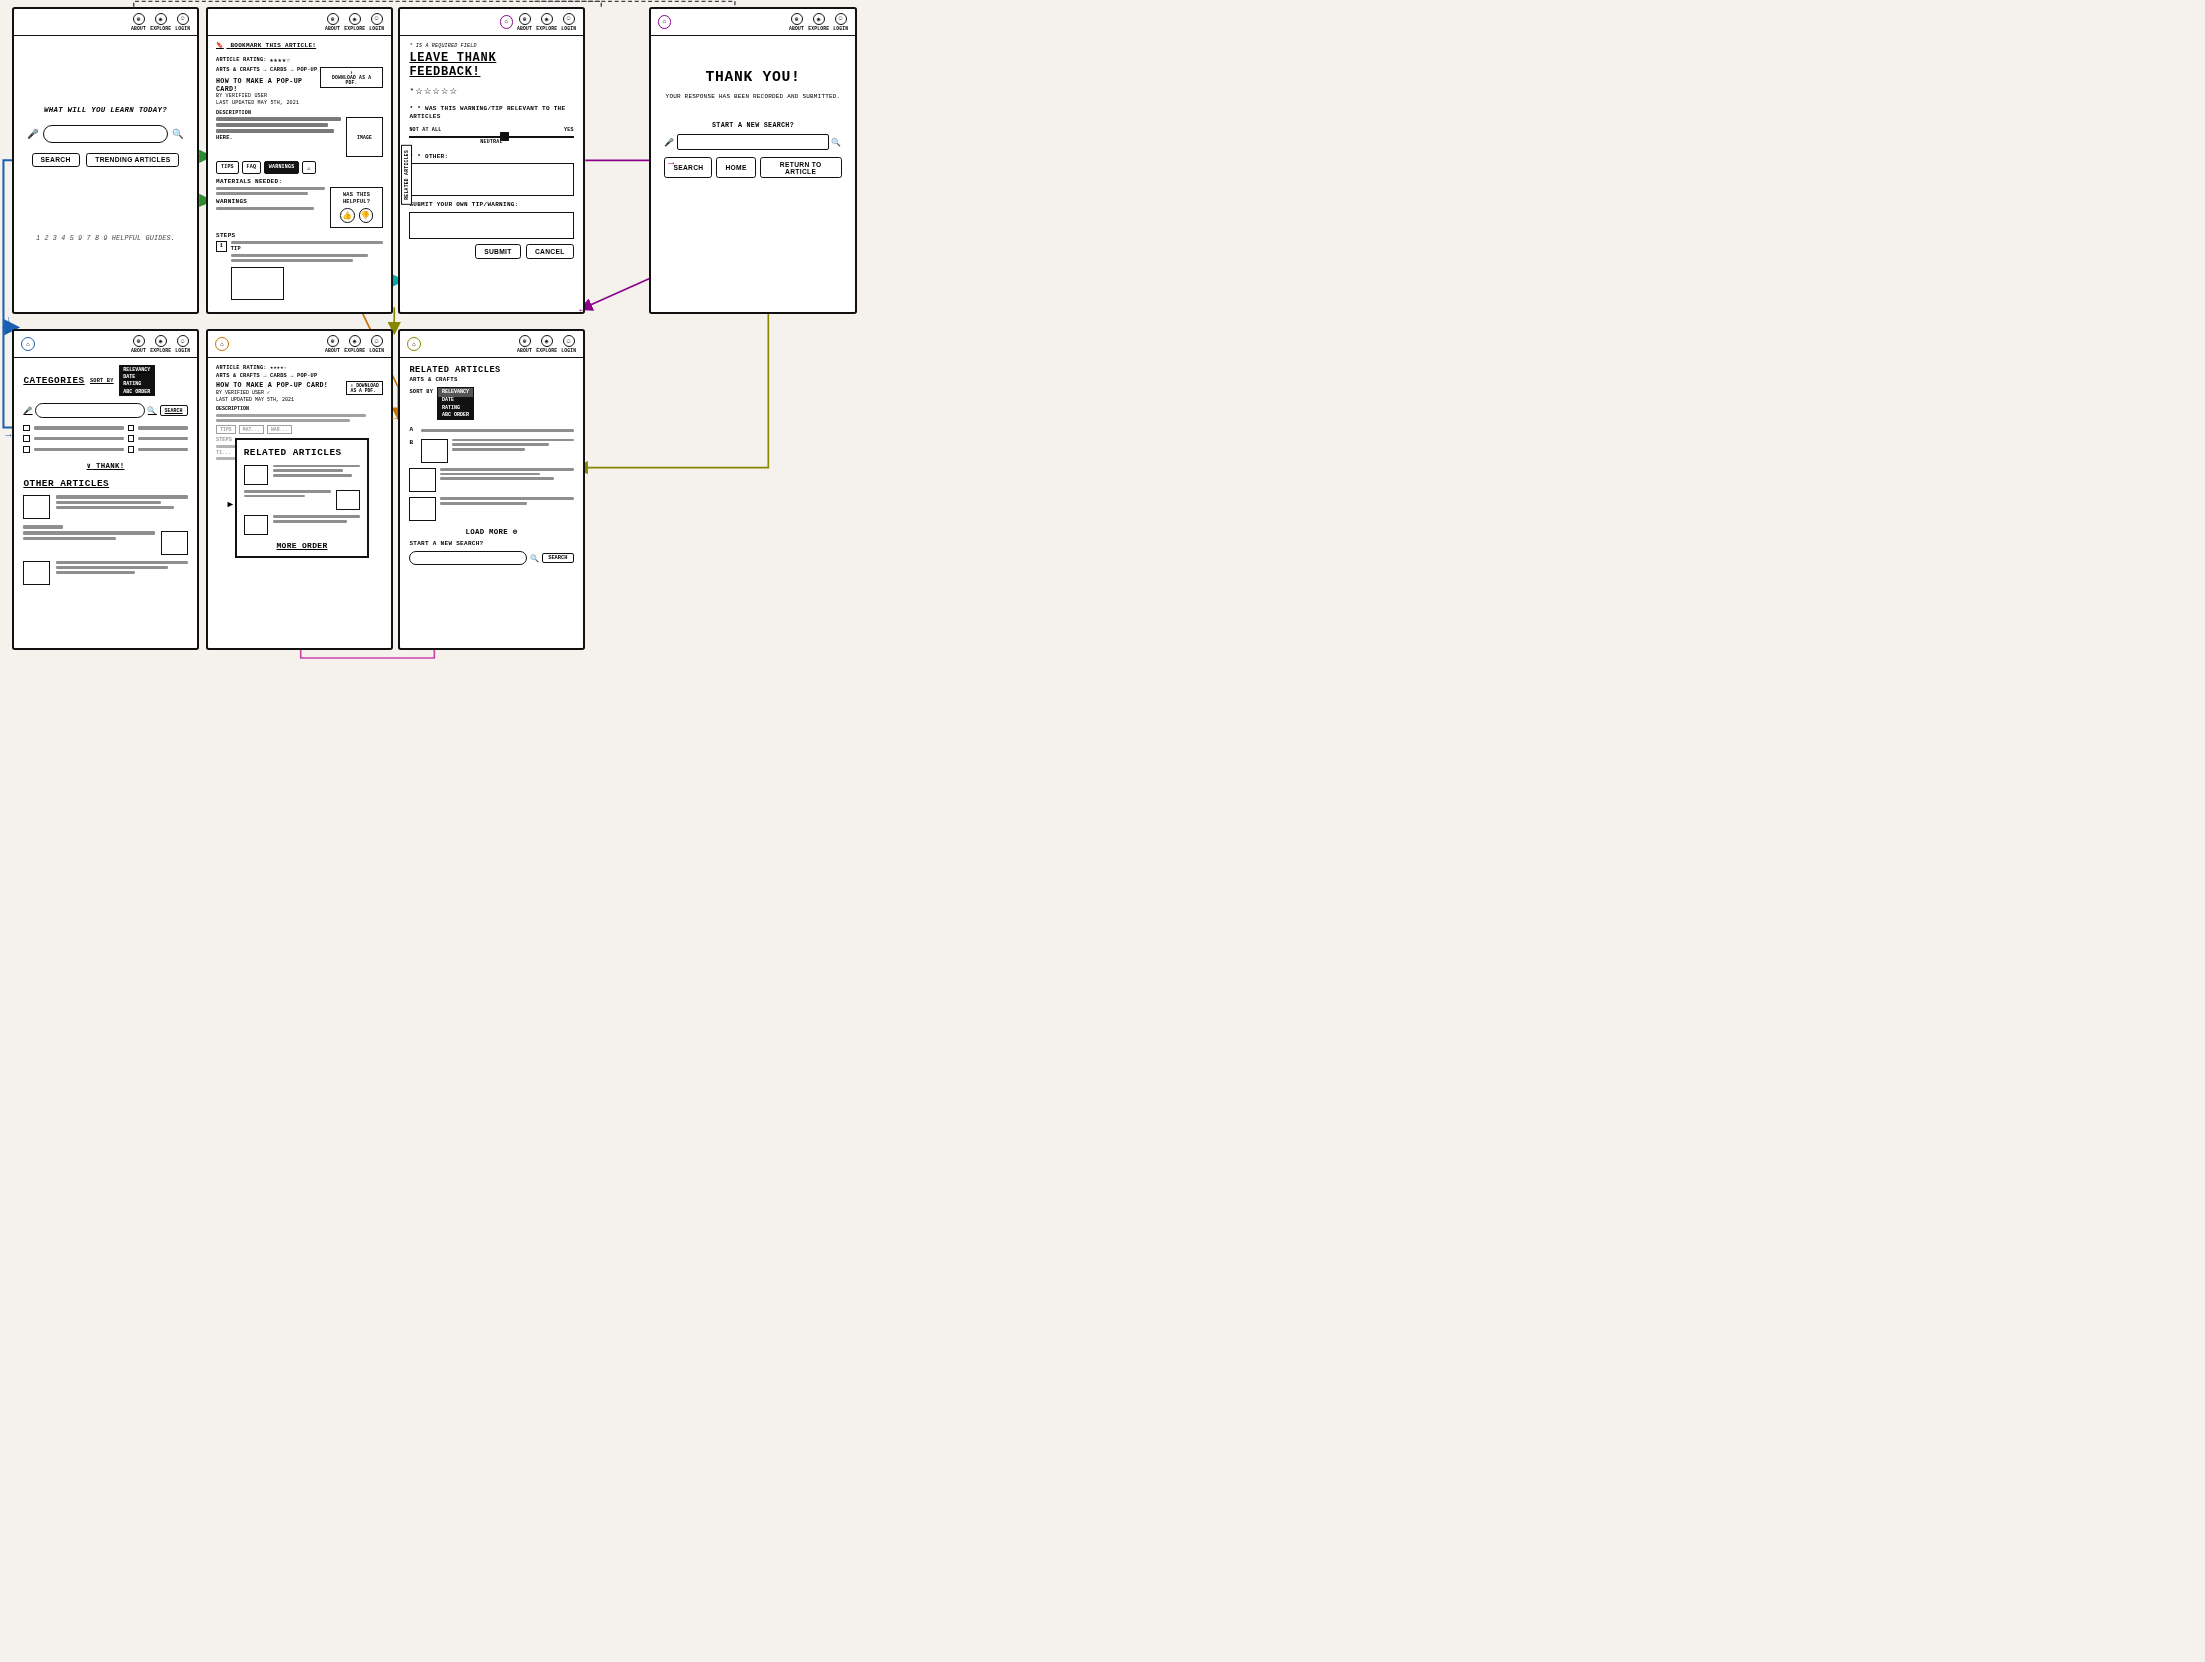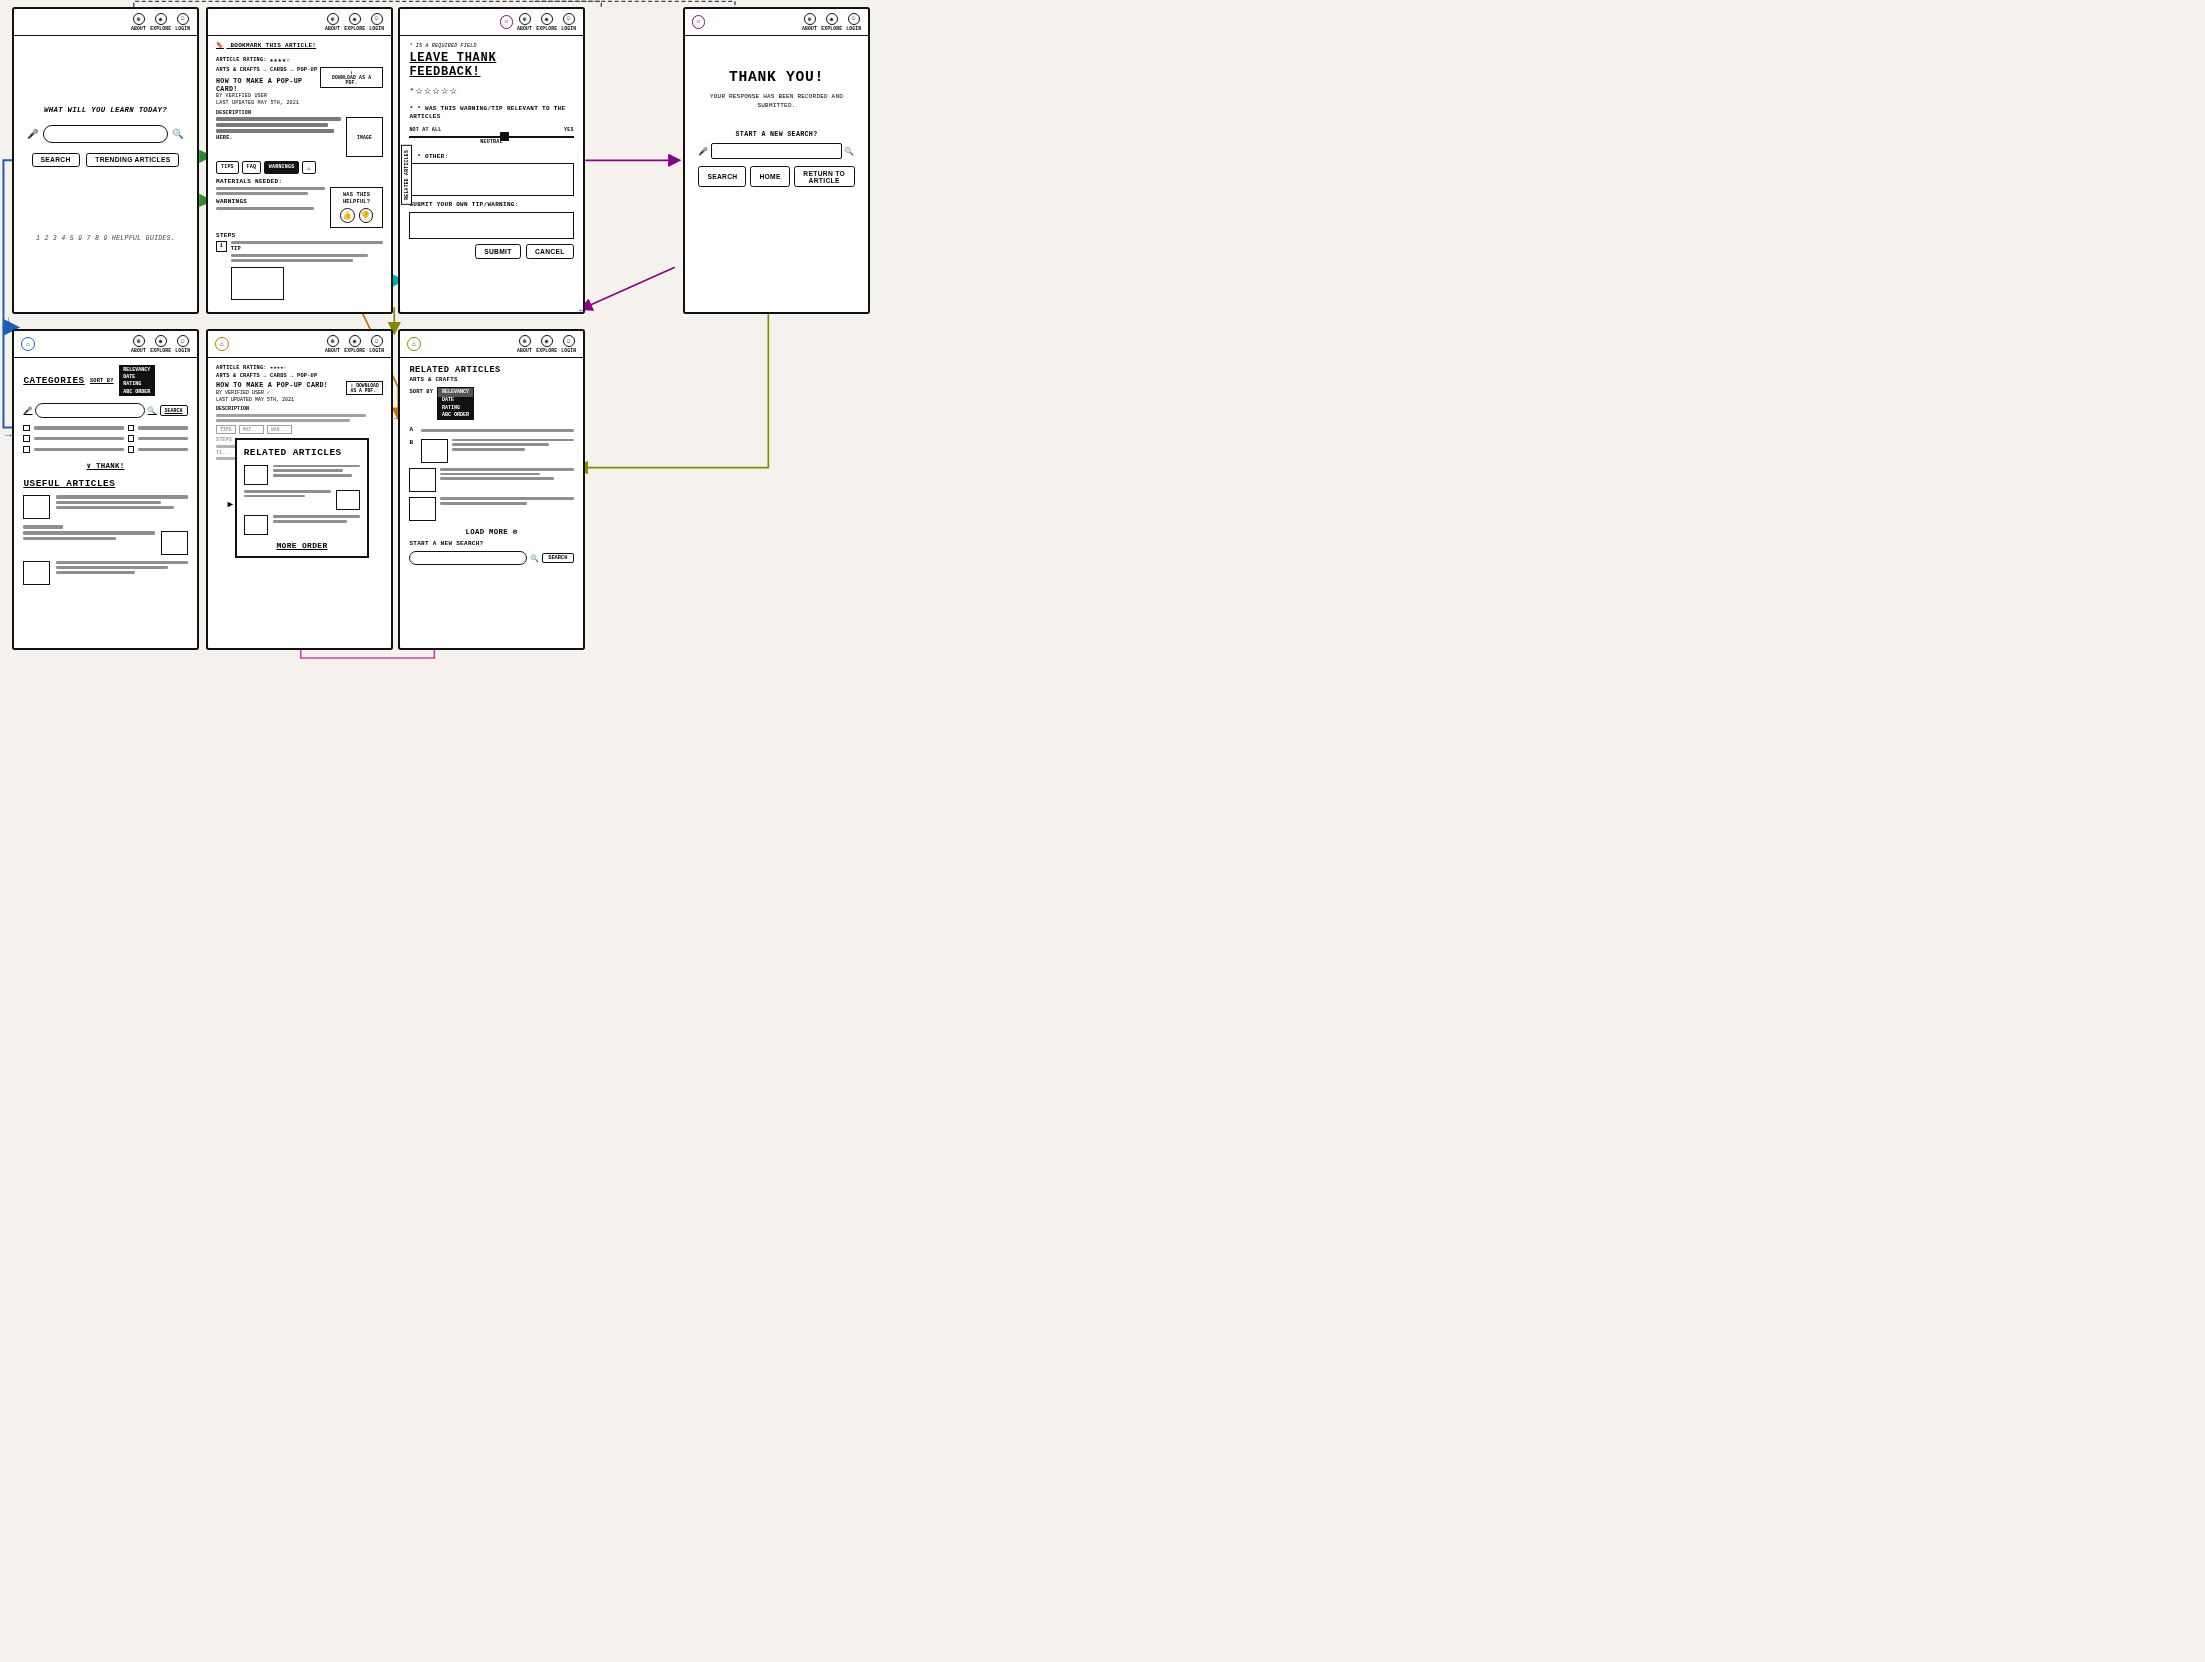--- a/index.html
+++ b/index.html
@@ -436,23 +436,23 @@
     }
 
     .action-buttons {
       display: flex;
       justify-content: flex-end;
       gap: 5.3px;
     }
 
     
     #screen4 {
-      left: 683px;
+      left: 649px;
       top: 6.7px;
-      width: 187px;
+      width: 208px;
       height: 307px;
     }
 
     .thankyou-body {
       padding: 13.4px 13.4px;
       display: flex;
       flex-direction: column;
       align-items: center;
       height: calc(100% - 27px);
     }
@@ -1108,21 +1108,21 @@
           <div class="cat-checkbox"></div>
           <div class="cat-line"></div>
           <div class="cat-checkbox"></div>
           <div class="cat-line-sm"></div>
         </div>
       </div>
       <div class="more-label">
         <span>∨</span>
         <span>THANK!</span>
       </div>
-      <div class="useful-articles-title">USEFUL ARTICLES</div>
+      <div class="useful-articles-title">OTHER ARTICLES</div>
       <div class="useful-article-row">
         <div class="ua-image"></div>
         <div class="ua-lines">
           <div class="ua-line" style="width:100%"></div>
           <div class="ua-line" style="width:80%"></div>
           <div class="ua-line" style="width:90%"></div>
         </div>
       </div>
       <div style="width:40px; height:4px; background:#444; border-radius:1.3px; margin:2.7px 0; opacity:0.6;"></div>
       <div class="useful-article-row">

